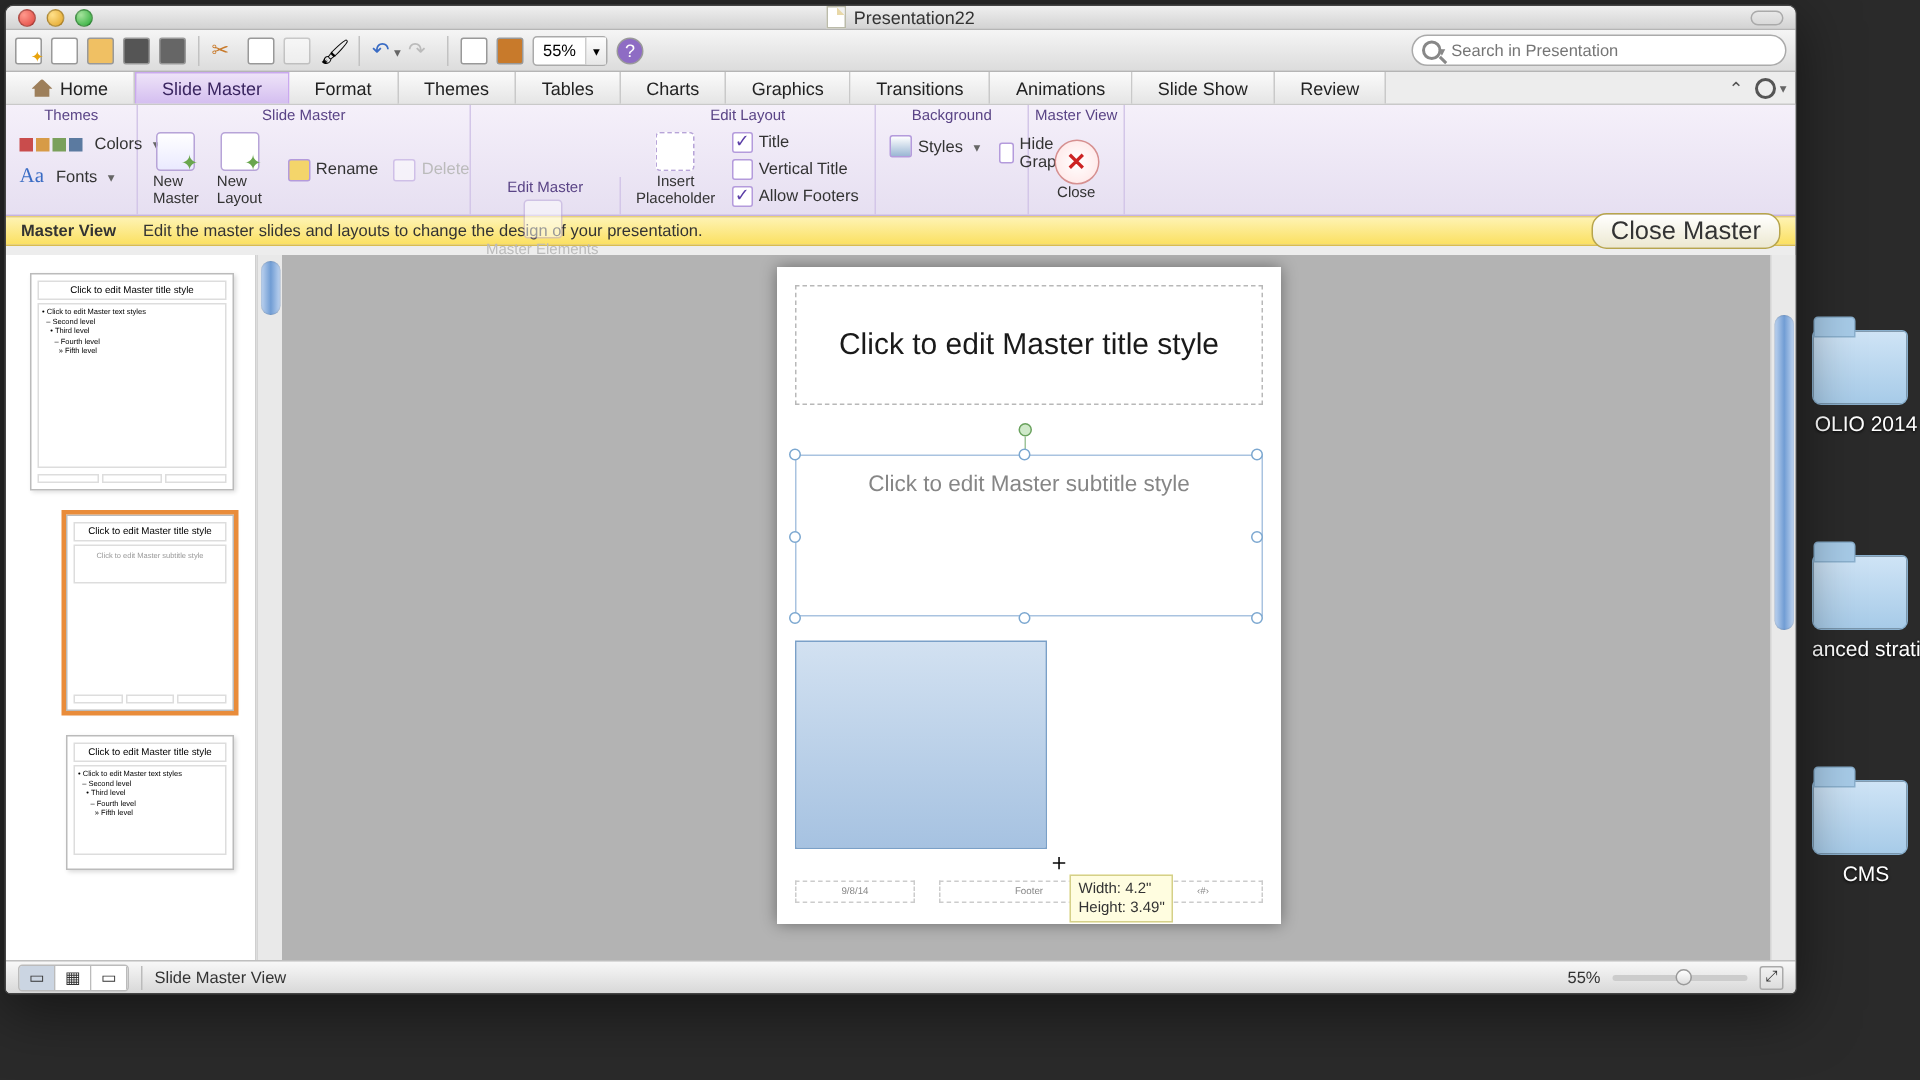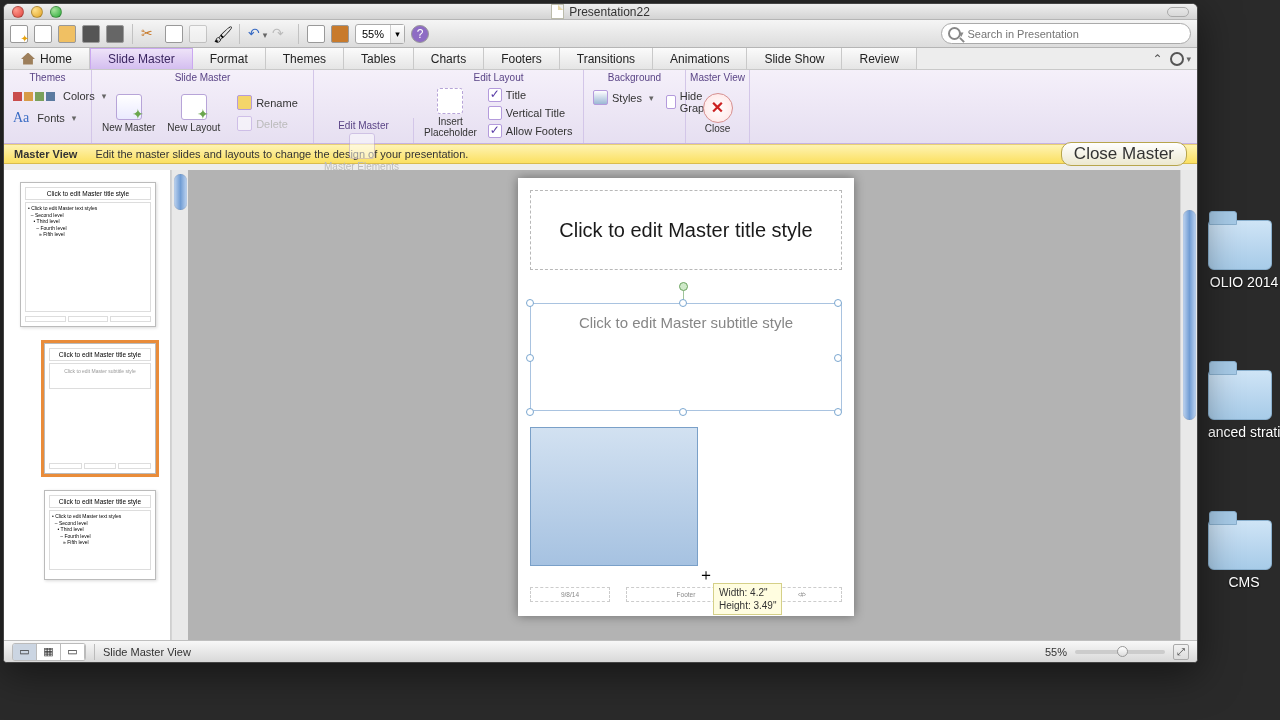--- a/index.html
+++ b/index.html
@@ -176,21 +176,21 @@
     <div class="tab">
         <span>Themes</span>
       </div>
     <div class="tab">
         <span>Tables</span>
       </div>
     <div class="tab">
         <span>Charts</span>
       </div>
     <div class="tab">
-        <span>Footers</span>
+        <span>Graphics</span>
       </div>
     <div class="tab">
         <span>Transitions</span>
       </div>
     <div class="tab">
         <span>Animations</span>
       </div>
     <div class="tab">
         <span>Slide Show</span>
       </div>
@@ -231,21 +231,21 @@
               <span style="position:absolute;right:-3px;bottom:-3px;color:#6aa64e;font-size:14px;">✦</span>
             </div>
             <span>New Master</span>
           </div>
         <div class="rg-btn-v">
             <div class="rg-img">
               <span style="position:absolute;right:-3px;bottom:-3px;color:#6aa64e;font-size:14px;">✦</span>
             </div>
             <span>New Layout</span>
           </div>
-        <div style="display:flex;flex-direction:column;gap:4px;margin-left:6px;">
+        <div style="display:flex;flex-direction:row;gap:4px;margin-left:6px;">
           <div class="rg-btn-h">
               <div class="rg-ico-sm" style="background:#f4d56a;"></div>
               <span>Rename</span>
             </div>
           <div class="rg-btn-h disabled">
               <div class="rg-ico-sm"></div>
               <span>Delete</span>
             </div>
         </div>
       </div>

